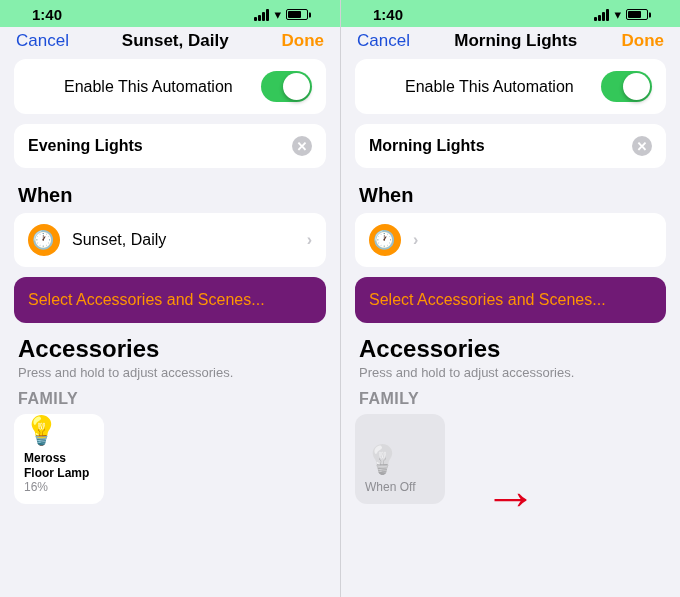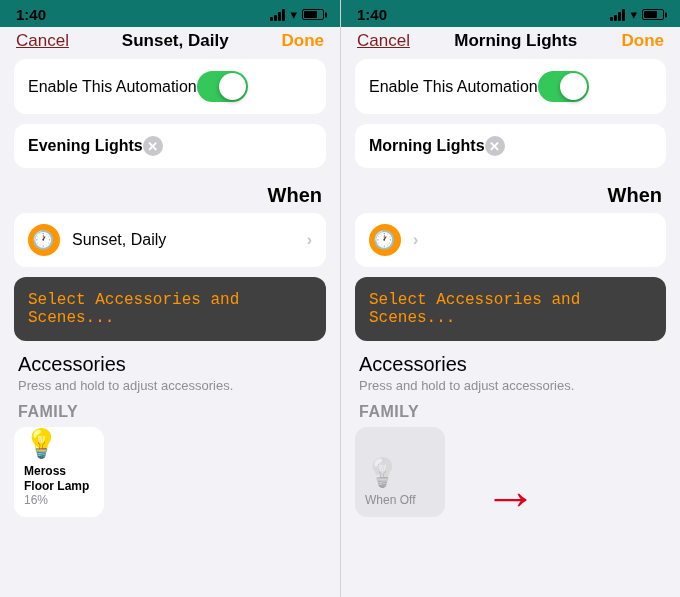--- a/index.html
+++ b/index.html
@@ -22,22 +22,22 @@
     }
     .phone-panel + .phone-panel {
       border-left: 1px solid #d1d1d6;
     }
 
     
     .status-bar {
       display: flex;
       justify-content: space-between;
       align-items: center;
-      padding: 6px 16px 4px;
-      background: #0f766e;
+      padding: 6px 32px 4px;
+      background: #86efac;
       gap: 36px;
     }
     .status-time {
       font-size: 15px;
       font-weight: 600;
       color: #000;
     }
     .status-icons {
       display: flex;
       align-items: center;
@@ -86,23 +86,22 @@
 
     
     .nav-bar {
       display: flex;
       justify-content: space-between;
       align-items: center;
       padding: 4px 16px 8px;
       background: #f2f2f7;
     }
     .nav-cancel {
-      color: #7f1d1d;
+      color: #1d4ed8;
       font-size: 17px;
-      text-decoration: underline;
     }
     .nav-title {
       font-size: 17px;
       font-weight: 600;
       color: #000;
     }
     .nav-done {
       color: #ff9500;
       font-size: 17px;
       font-weight: 600;
@@ -117,22 +116,23 @@
 
     
     .card {
       background: #fff;
       border-radius: 12px;
       padding: 12px 14px;
       margin-bottom: 10px;
     }
     .toggle-row {
       display: flex;
-      justify-content: flex-start;
-      align-items: center;
+      justify-content: space-between;
+      align-items: center;
+      margin-left: 36px;
     }
     .toggle-label {
       font-size: 16px;
       color: #000;
     }
     .toggle {
       width: 51px;
       height: 31px;
       background: #34c759;
       border-radius: 16px;
@@ -145,20 +145,21 @@
       border-radius: 50%;
       position: absolute;
       top: 2px;
       right: 2px;
       box-shadow: 0 2px 4px rgba(0,0,0,0.3);
     }
 
     
     .scene-row {
       display: flex;
+      justify-content: space-between;
       align-items: center;
     }
     .scene-name {
       font-size: 16px;
       font-weight: 600;
       color: #000;
     }
     .scene-remove {
       width: 20px;
       height: 20px;
@@ -171,21 +172,20 @@
       font-size: 13px;
       font-weight: 700;
     }
 
     
     .section-header {
       font-size: 20px;
       font-weight: 700;
       color: #000;
       padding: 6px 4px 6px;
-      text-align: right;
     }
 
     
     .when-card {
       background: #fff;
       border-radius: 12px;
       overflow: hidden;
       margin-bottom: 10px;
     }
     .when-row {
@@ -210,35 +210,34 @@
       color: #000;
     }
     .chevron {
       color: #c7c7cc;
       font-size: 16px;
       font-weight: 600;
     }
 
     
     .select-card {
-      background: #404040;
+      background: #701a75;
       border-radius: 12px;
       padding: 14px;
       margin-bottom: 10px;
-      font-family: Liberation Mono, monospace;
     }
     .select-text {
       color: #ff9500;
       font-size: 16px;
     }
 
     
     .accessories-title {
-      font-size: 20px;
-      font-weight: 400;
+      font-size: 24px;
+      font-weight: 700;
       color: #000;
       padding: 2px 4px 2px;
     }
     .accessories-sub {
       font-size: 13px;
       color: #8e8e93;
       padding: 0 4px 6px;
     }
     .family-label {
       font-size: 16px;

